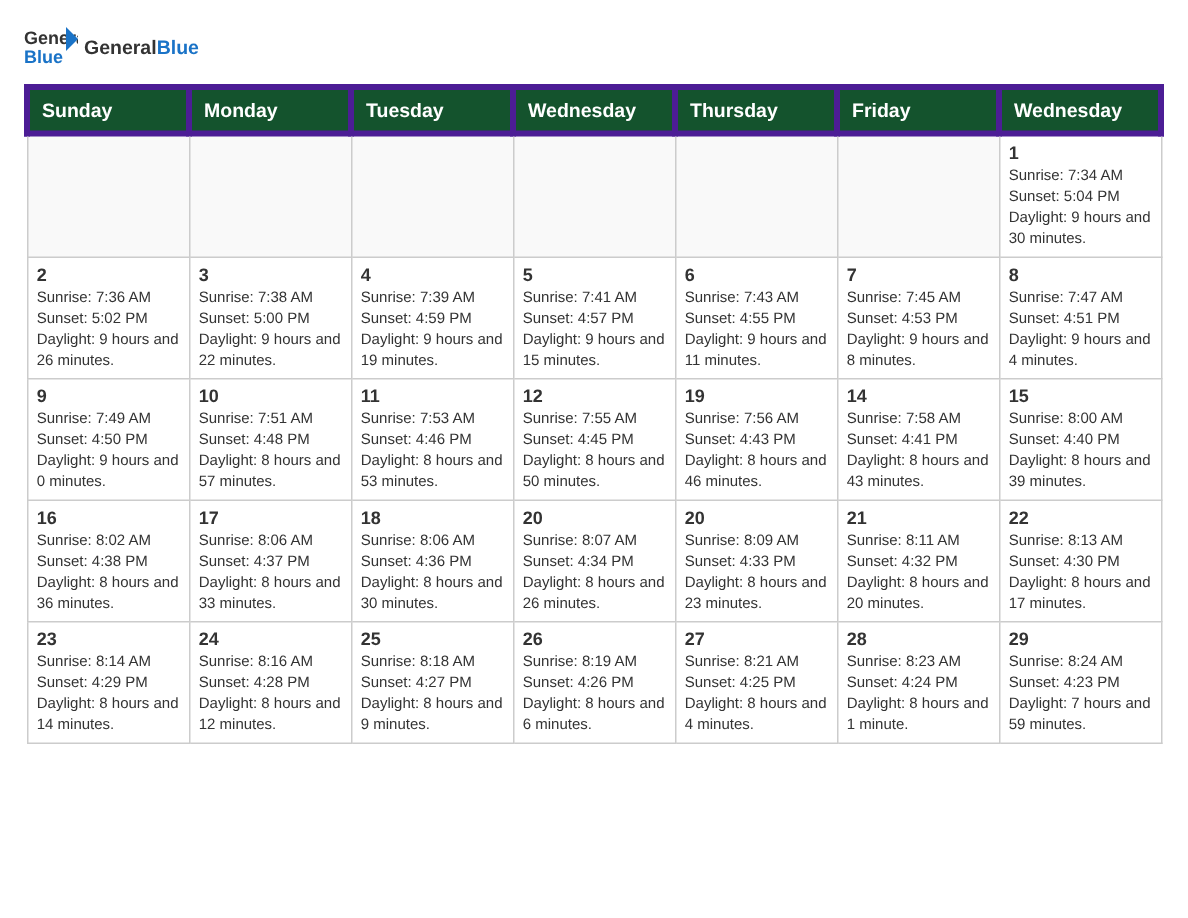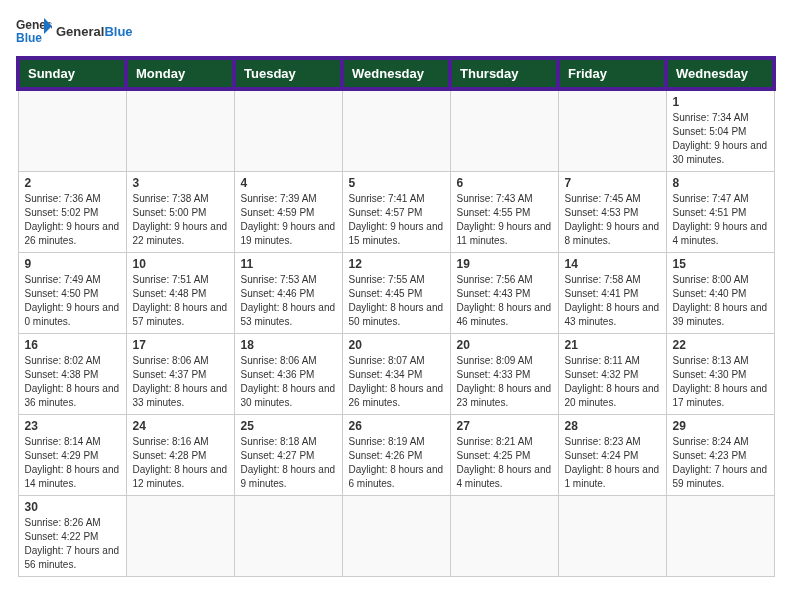--- a/index.html
+++ b/index.html
@@ -292,28 +292,14 @@
 Sunset: 4:24 PM
 Daylight: 8 hours and 1 minute.</div>
         </td>
         <td>
           <span class="day-number">29</span>
           <div class="day-info">Sunrise: 8:24 AM
 Sunset: 4:23 PM
 Daylight: 7 hours and 59 minutes.</div>
         </td>
       </tr>
-      <tr>
-        <td>
-          <span class="day-number">30</span>
-          <div class="day-info">Sunrise: 8:26 AM
-Sunset: 4:22 PM
-Daylight: 7 hours and 56 minutes.</div>
-        </td>
-        <td class="empty"></td>
-        <td class="empty"></td>
-        <td class="empty"></td>
-        <td class="empty"></td>
-        <td class="empty"></td>
-        <td class="empty"></td>
-      </tr>
     </tbody>
 </table>
 
 </body></html>

